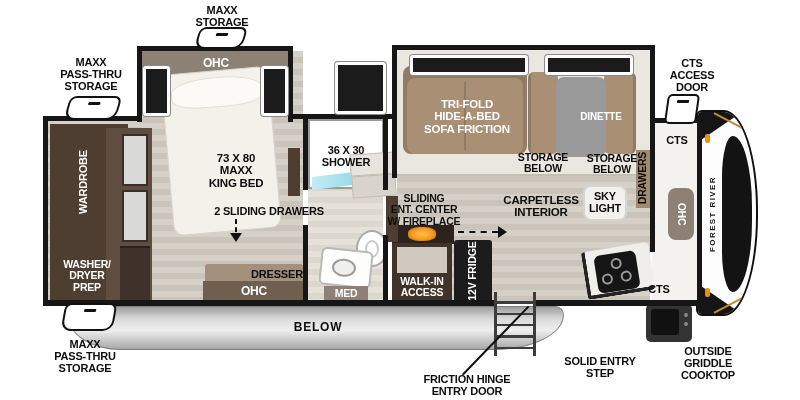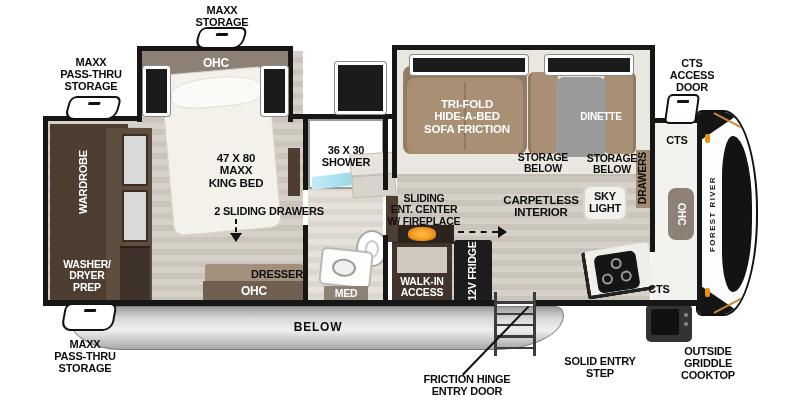--- a/index.html
+++ b/index.html
@@ -43,21 +43,21 @@
   <div class="floor bath" style="left:308px;top:119px;width:75px;height:183px;"></div>
   <div class="floor" style="left:397px;top:50px;width:253px;height:252px;"></div>
   <div style="left:397px;top:50px;width:253px;height:126px;background:#eae7e1;z-index:3;border-bottom:2px solid #c4beb4;"></div>
   <div style="left:652px;top:120px;width:46px;height:182px;background:#f4f2ee;z-index:3;"></div>
 
   <div class="furn" style="left:142px;top:51px;width:146px;height:25px;background:#8d8175;"></div>
   <div class="lbl wh" style="left:216px;top:63px;font-size:12px;">OHC</div>
   <div class="furn" style="left:167px;top:70px;width:108px;height:162px;background:#f3f1ea;border:1px solid #d8d4cb;border-radius:12px 12px 10px 10px;transform:rotate(-5deg);">
     <div style="left:8px;top:6px;width:92px;height:30px;background:#fbfaf6;border:1px solid #e3dfd6;border-radius:45% 45% 35% 35%;"></div>
   </div>
-  <div class="lbl" style="left:236px;top:171px;font-size:11.5px;z-index:5;">47 X 80
+  <div class="lbl" style="left:236px;top:171px;font-size:11.5px;z-index:5;">73 X 80
 MAXX
 KING BED</div>
   <div class="lbl" style="left:237px;top:212px;z-index:5;margin-left:32px;">2 SLIDING DRAWERS</div>
   <div style="left:235px;top:219px;height:13px;border-left:2.5px dashed #111;z-index:5;"></div>
   <div style="left:230px;top:233px;width:0;height:0;border-left:6px solid transparent;border-right:6px solid transparent;border-top:9px solid #111;z-index:5;"></div>
   <div class="furn" style="left:205px;top:264px;width:98px;height:19px;background:#a3907c;border-radius:3px 3px 0 0;"></div>
   <div class="furn" style="left:203px;top:281px;width:102px;height:21px;background:#6e5f51;"></div>
   <div class="lbl" style="left:277px;top:258px;z-index:5;margin-top:17px;">DRESSER</div>
   <div class="lbl wh" style="left:254px;top:291px;font-size:12px;">OHC</div>
 

